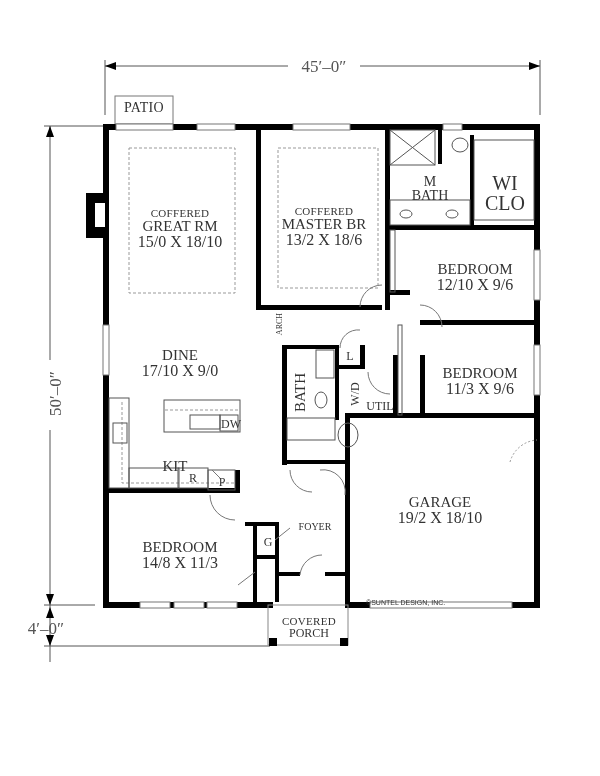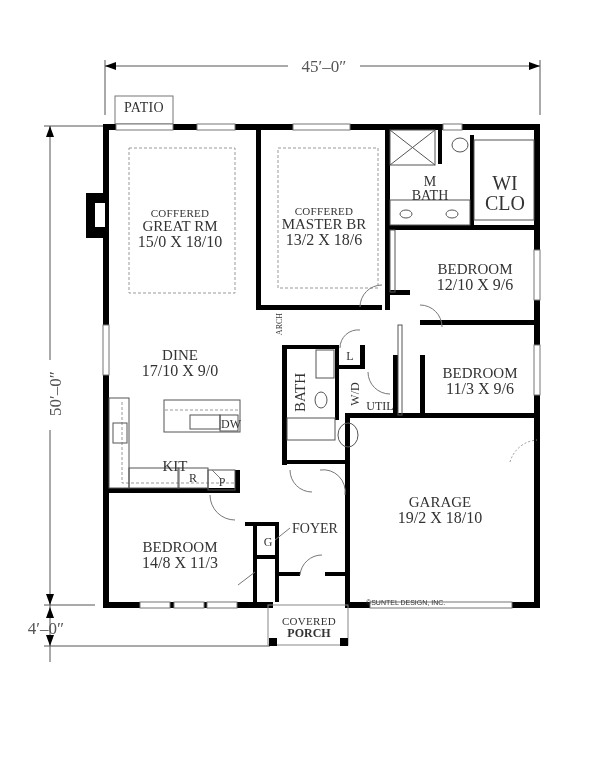--- a/index.html
+++ b/index.html
@@ -205,30 +205,30 @@
 <div class="lbl name" style="left:155px;top:443px;width:40px;margin-top:16px;">KIT</div>
 
 <div class="lbl name" style="left:278px;top:385px;width:44px;transform:rotate(-90deg);">BATH</div>
 <div class="lbl name" style="left:360px;top:400px;width:40px;font-size:12px;">UTIL</div>
 
 <div class="lbl" style="left:385px;top:495px;width:110px;">
   <div class="name">GARAGE</div>
   <div class="dim">19/2 X 18/10</div>
 </div>
 
-<div class="lbl name" style="left:285px;top:522px;width:60px;font-size:14px;">FOYER</div>
+<div class="lbl name" style="left:285px;top:522px;width:60px;font-size:10px;">FOYER</div>
 
 <div class="lbl" style="left:130px;top:540px;width:100px;">
   <div class="name">BEDROOM</div>
   <div class="dim">14/8 X 11/3</div>
 </div>
 
 <div class="lbl" style="left:278px;top:616px;width:62px;">
   <div class="small">COVERED</div>
-  <div style="font-size:12px;font-weight:bold;">PORCH</div>
+  <div style="font-size:12px;">PORCH</div>
 </div>
 
 <div class="lbl" style="left:262px;top:320px;width:36px;font-size:8px;transform:rotate(-90deg);">ARCH</div>
 <div class="lbl" style="left:220px;top:418px;width:22px;font-size:12px;">DW</div>
 <div class="lbl" style="left:180px;top:472px;width:26px;font-size:12px;">R</div>
 <div class="lbl" style="left:212px;top:476px;width:20px;font-size:12px;">P</div>
 <div class="lbl" style="left:340px;top:350px;width:20px;font-size:12px;">L</div>
 <div class="lbl" style="left:338px;top:388px;width:34px;font-size:12px;transform:rotate(-90deg);">W/D</div>
 <div class="lbl" style="left:261px;top:536px;width:14px;font-size:12px;">G</div>
 

